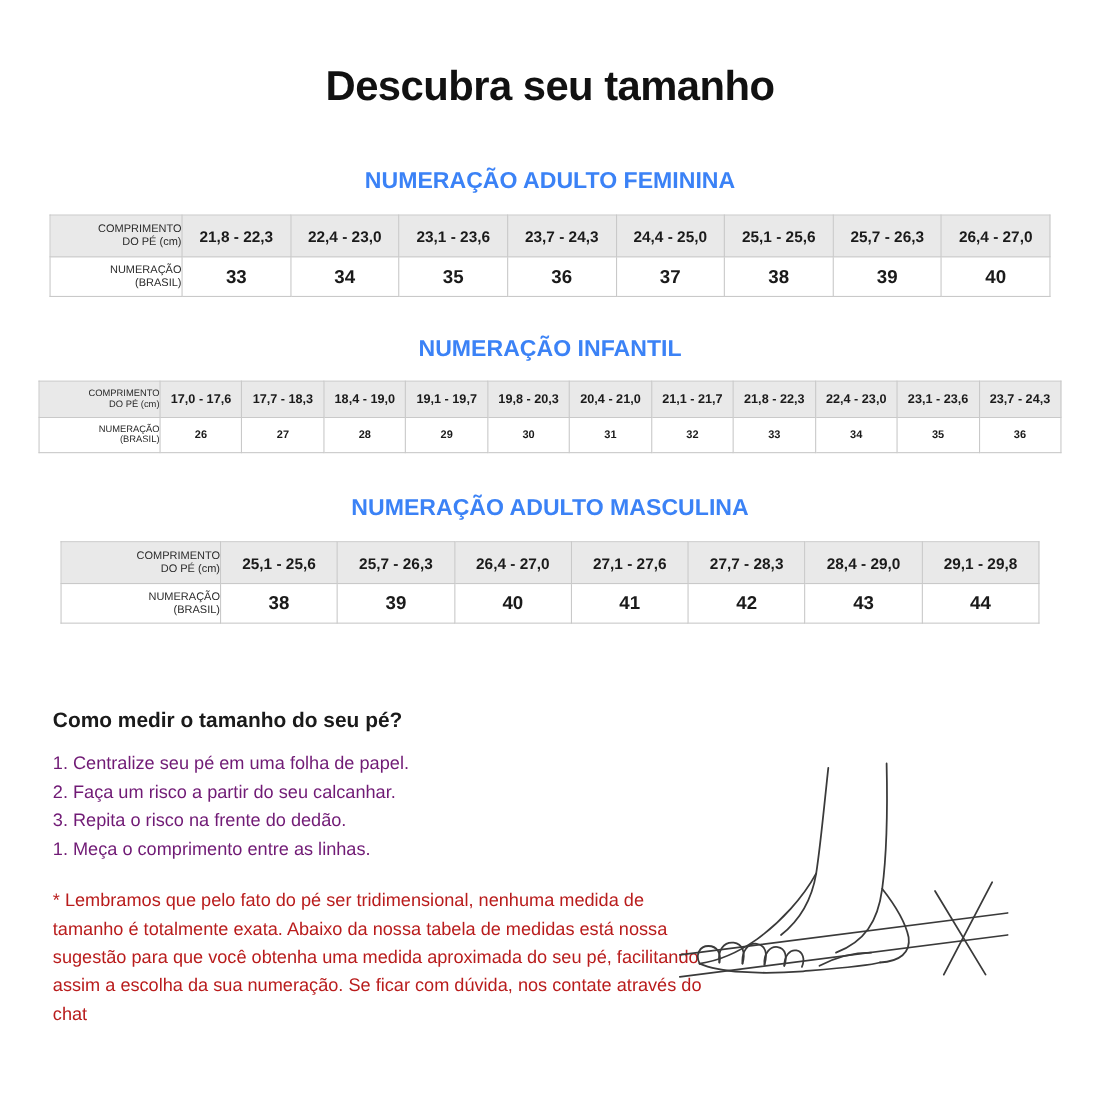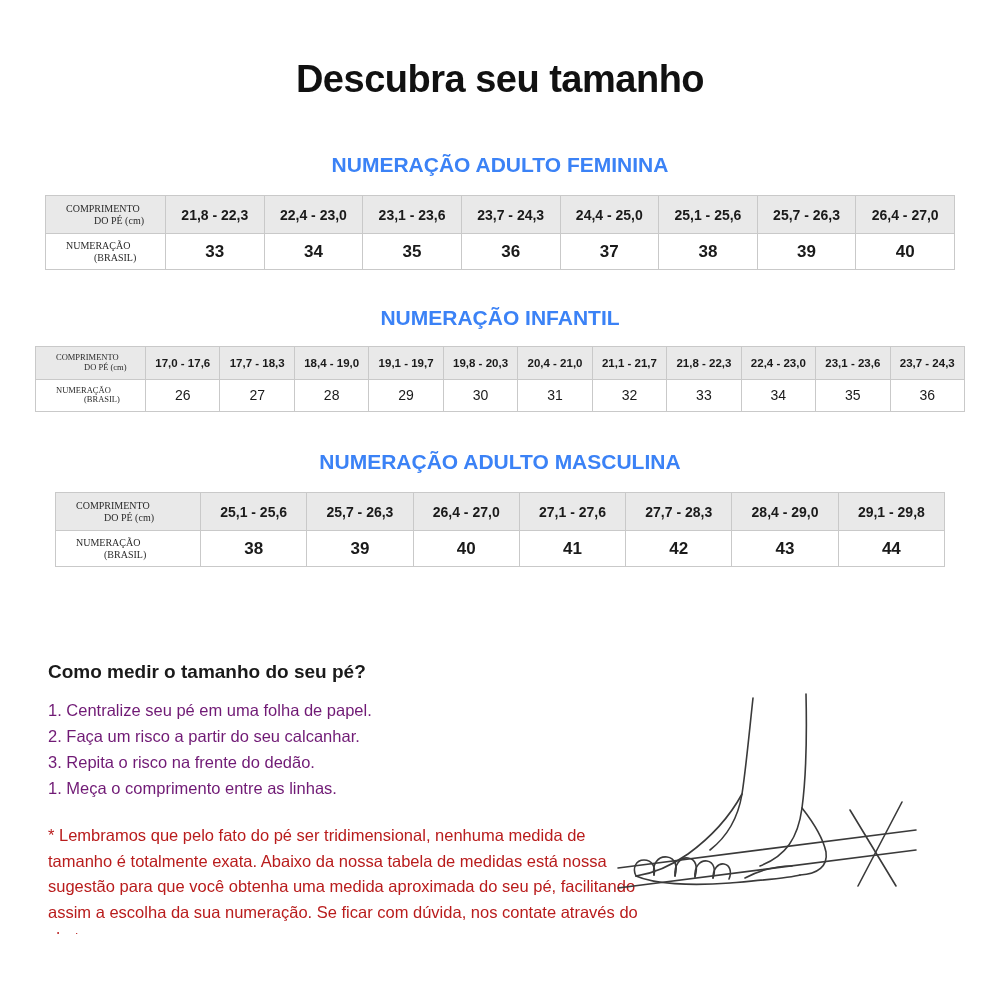--- a/index.html
+++ b/index.html
@@ -46,67 +46,66 @@
   table td {
     border: 1px solid #c9c9c9;
     text-align: center;
     vertical-align: middle;
     background: #ffffff;
   }
   thead td, .hdr-row td {
     background: #e9e9e9;
   }
   .rowlabel {
-    text-align: left;
+    text-align: right;
     padding: 6px 0 6px 20px;
     line-height: 1.15;
     color: #2a2a2a;
-    font-family: Liberation Serif, serif;
   }
   .rowlabel .l1 { display: block; }
   .rowlabel .l2 { display: block; margin-left: 28px; }
 
   
   .tbl-fem {
     width: 910px;
     margin: 18px auto 0 auto;
   }
   .tbl-fem .rowlabel { font-size: 10px; width: 120px; }
   .tbl-fem .hdr { font-size: 14px; font-weight: bold; height: 38px; color: #1a1a1a; }
   .tbl-fem .val { font-size: 17px; font-weight: bold; height: 34px; }
 
   
   .tbl-inf {
     width: 930px;
     margin: 16px auto 0 auto;
   }
   .tbl-inf .rowlabel { font-size: 8.5px; width: 110px; }
   .tbl-inf .hdr { font-size: 11.5px; font-weight: bold; height: 32px; }
-  .tbl-inf .val { font-size: 14px; font-weight: normal; height: 30px; }
+  .tbl-inf .val { font-size: 10px; font-weight: bold; height: 30px; }
 
   
   .tbl-mas {
     width: 890px;
     margin: 18px auto 0 auto;
   }
   .tbl-mas .rowlabel { font-size: 10px; width: 145px; }
   .tbl-mas .hdr { font-size: 14px; font-weight: bold; height: 38px; }
   .tbl-mas .val { font-size: 17px; font-weight: bold; height: 34px; }
 
   .bottom {
     position: absolute;
     left: 48px;
     top: 645px;
     width: 620px;
   }
   .howto-title {
     font-size: 19px;
     font-weight: bold;
     color: #1a1a1a;
-    margin: 16px 0 14px 0;
+    margin: 0 0 14px 0;
   }
   .steps {
     list-style: none;
     margin: 0;
     padding: 0;
   }
   .steps li {
     font-size: 16.5px;
     line-height: 1.58;
     color: #701a75;

